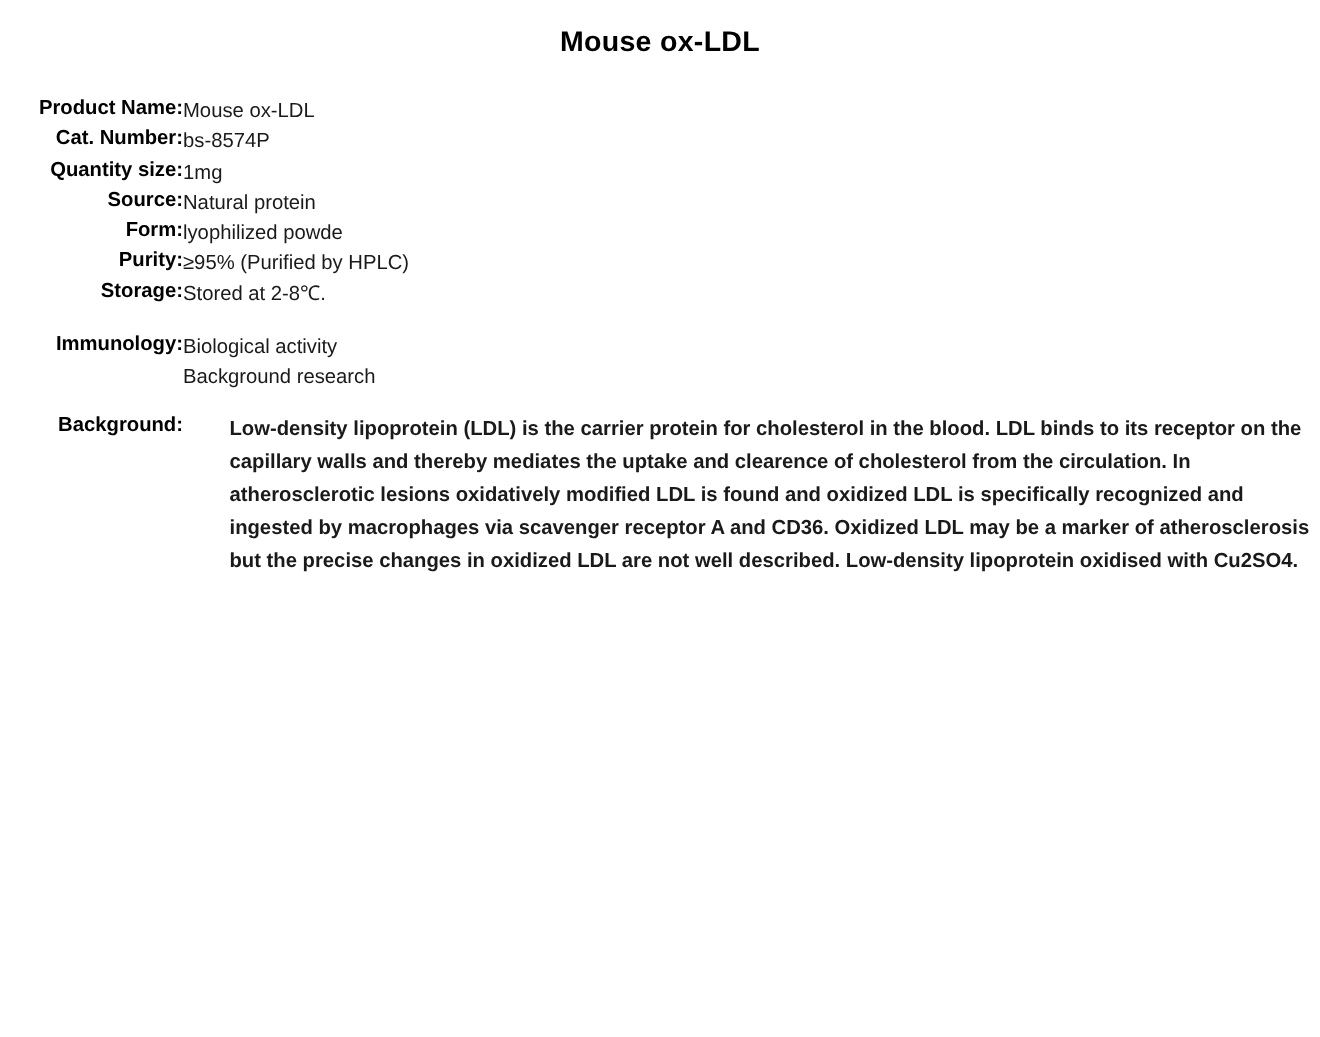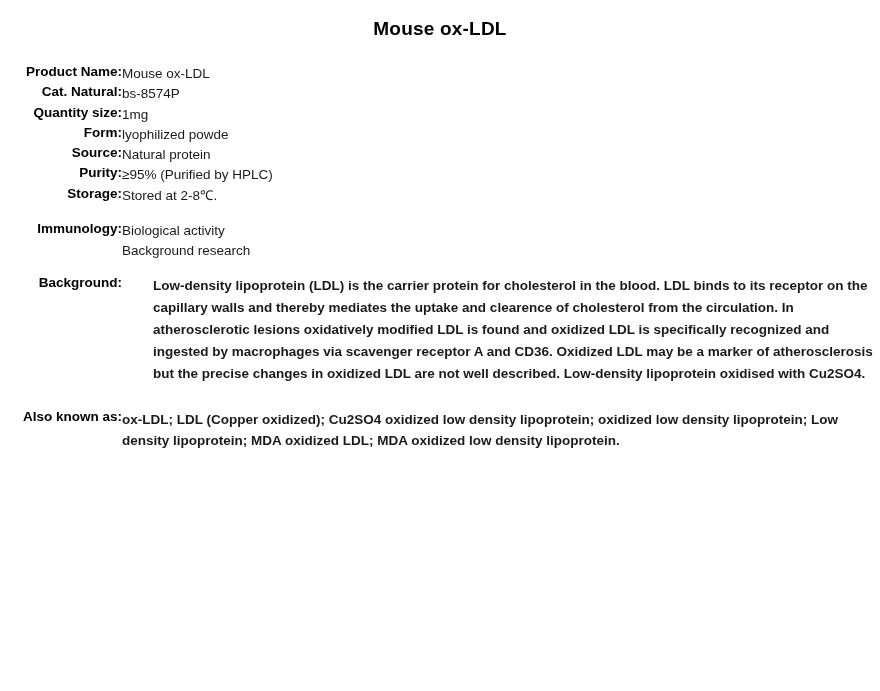--- a/index.html
+++ b/index.html
@@ -95,44 +95,44 @@
   <table class="spec-table">
     <tbody>
       <tr>
         <td class="label-cell">Product Name:</td>
         <td class="value-cell">
           <span class="line">Mouse ox-LDL</span>
         </td>
       </tr>
 
       <tr>
-        <td class="label-cell">Cat. Natural:</td>
+        <td class="label-cell">Cat. Number:</td>
         <td class="value-cell">
           <span class="line">bs-8574P</span>
         </td>
       </tr>
 
       <tr>
         <td class="label-cell">Quantity size:</td>
         <td class="value-cell">
           <span class="line">1mg</span>
         </td>
       </tr>
 
       <tr>
-        <td class="label-cell">Form:</td>
+        <td class="label-cell">Source:</td>
         <td class="value-cell">
-          <span class="line">lyophilized powde</span>
+          <span class="line">Natural protein</span>
         </td>
       </tr>
 
       <tr>
-        <td class="label-cell">Source:</td>
+        <td class="label-cell">Form:</td>
         <td class="value-cell">
-          <span class="line">Natural protein</span>
+          <span class="line">lyophilized powde</span>
         </td>
       </tr>
 
       <tr>
         <td class="label-cell">Purity:</td>
         <td class="value-cell">
           <span class="line">≥95% (Purified by HPLC)</span>
         </td>
       </tr>
 
@@ -151,21 +151,15 @@
         </td>
       </tr>
 
       <tr class="row-background">
         <td class="label-cell">Background:</td>
         <td class="value-cell">
           <span class="para">Low-density lipoprotein (LDL) is the carrier protein for cholesterol in the blood. LDL binds to its receptor on the capillary walls and thereby mediates the uptake and clearence of cholesterol from the circulation. In atherosclerotic lesions oxidatively modified LDL is found and oxidized LDL is specifically recognized and ingested by macrophages via scavenger receptor A and CD36. Oxidized LDL may be a marker of atherosclerosis but the precise changes in oxidized LDL are not well described. Low-density lipoprotein oxidised with Cu2SO4.</span>
         </td>
       </tr>
 
-      <tr class="row-alsoknown">
-        <td class="label-cell">Also known as:</td>
-        <td class="value-cell">
-          <span class="para">ox-LDL; LDL (Copper oxidized); Cu2SO4 oxidized low density lipoprotein; oxidized low density lipoprotein; Low density lipoprotein; MDA oxidized LDL; MDA oxidized low density lipoprotein.</span>
-        </td>
-      </tr>
     </tbody>
   </table>
 </div>
 
 </body></html>

